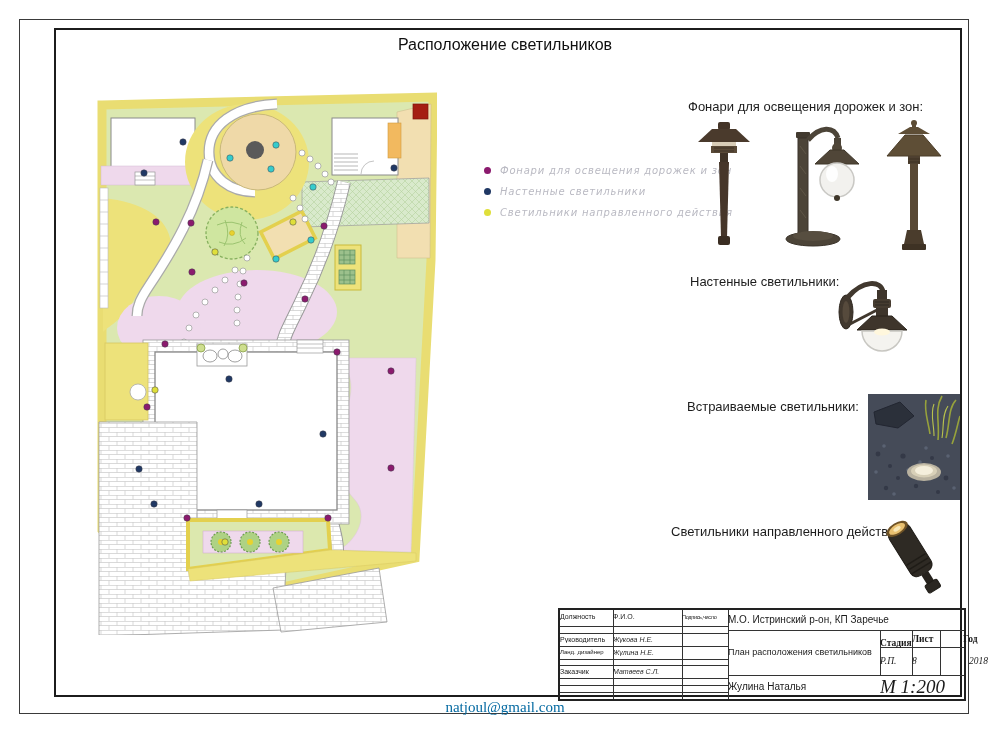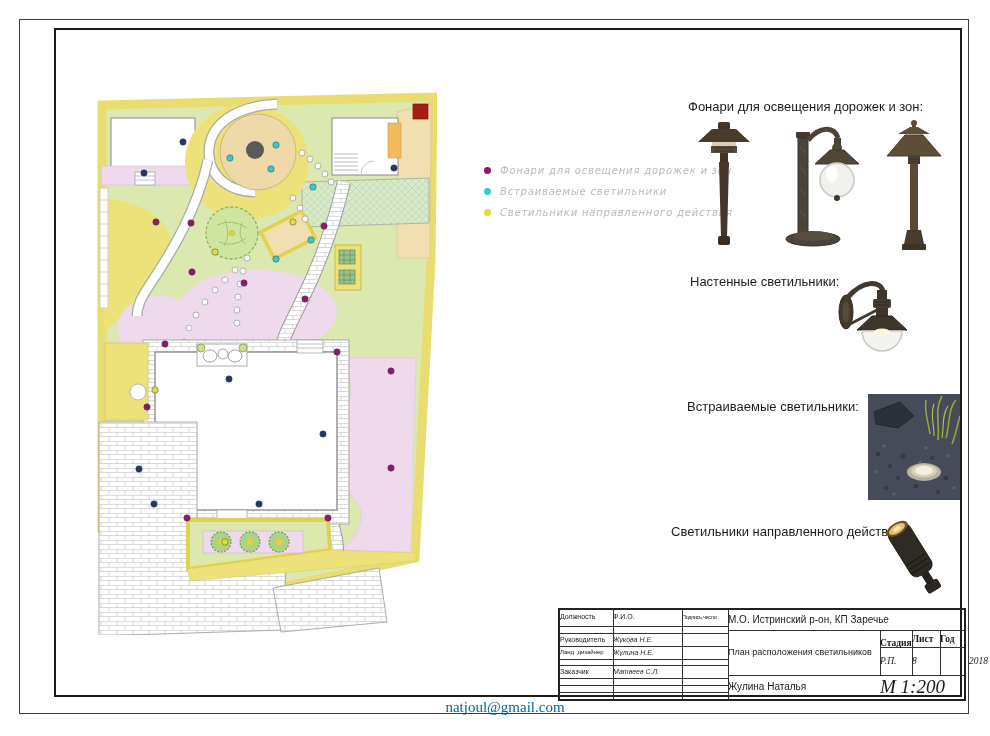--- a/index.html
+++ b/index.html
@@ -34,20 +34,21 @@
   svg{display:block;}
 </style>
 </head>
 <body>
 
 <div class="sheet">
 
   <div class="frame-outer"></div>
   <div class="frame-inner"></div>
 
+  <div class="page-title">Расположение светильников</div>
 
   <svg style="position:absolute;left:97px;top:90px;" width="340" height="545" viewBox="0 0 340 545" xmlns="http://www.w3.org/2000/svg">
     <defs>
       <pattern id="brick" width="16" height="9" patternUnits="userSpaceOnUse">
         <rect width="16" height="9" fill="#ffffff"></rect>
         <path d="M0,0.4 H16 M0,4.5 H16 M4,0 V4.5 M12,4.5 V9" stroke="#c9c9c9" stroke-width="0.7" fill="none"></path>
       </pattern>
       <pattern id="hatch" width="7" height="7" patternUnits="userSpaceOnUse">
         <rect width="7" height="7" fill="#D9EACC"></rect>
         <path d="M0,7 L7,0 M0,0 L7,7" stroke="#b5d2a0" stroke-width="0.6"></path>
@@ -206,22 +207,22 @@
         <circle cx="58" cy="300" r="3.2" fill="#DFDF3A" stroke="#40404a" stroke-width="0.5"></circle>
       </g>
   </svg>
 
   <div class="legend">
     <div class="legend-row">
       <span class="legend-dot" style="background-color: rgb(139, 26, 110);"></span>
       <span class="legend-label">Фонари для освещения дорожек и зон</span>
     </div>
     <div class="legend-row">
-      <span class="legend-dot" style="background-color: rgb(53, 204, 204);"></span>
-      <span class="legend-label">Встраиваемые светильники</span>
+      <span class="legend-dot" style="background-color: rgb(32, 56, 100);"></span>
+      <span class="legend-label">Настенные светильники</span>
     </div>
     <div class="legend-row">
       <span class="legend-dot" style="background-color: rgb(223, 223, 58);"></span>
       <span class="legend-label">Светильники направленного действия</span>
     </div>
   </div>
 
   <div class="sec-heading" style="left:688px;top:89px;">Фонари для освещения дорожек и зон:</div>
 
   <svg style="position:absolute;left:692px;top:118px;" width="64" height="134" viewBox="0 0 64 134">
@@ -364,21 +365,21 @@
     <span class="st sm" style="left:0;width:53px;top:39px;font-size:6px;">Ланд. дизайнер</span>
     <span class="st it" style="left:53px;width:69px;top:39px;">Жулина Н.Е.</span>
     <span class="st sm" style="left:0;width:53px;top:58px;">Заказчик</span>
     <span class="st it" style="left:53px;width:69px;top:58px;">Матвеев С.Л.</span>
 
     <span class="st" style="left:168px;width:236px;top:4px;font-size:10px;">М.О. Истринский р-он, КП Заречье</span>
     <span class="st" style="left:168px;width:152px;top:37px;font-size:9px;">План расположения светильников</span>
 
     <span class="st serifb" style="left:320px;width:52px;top:28px;">Стадия</span>
     <span class="st serifb" style="left:352px;width:28px;top:24px;">Лист</span>
-    <span class="st serifb" style="left:380px;width:16px;top:24px;">Год</span>
+    <span class="st serifb" style="left:380px;width:16px;top:24px;padding-left:23px;">Год</span>
     <span class="st serifit" style="left:320px;width:32px;top:46px;font-size:9.5px;">Р.П.</span>
     <span class="st serifit" style="left:352px;width:28px;top:46px;font-size:9.5px;">8</span>
     <span class="st serifit" style="left:380px;width:24px;top:46px;font-size:9.5px;padding-left:29px;">2018</span>
 
     <span class="st" style="left:168px;width:152px;top:71px;font-size:10px;">Жулина Наталья</span>
     <span class="st serifit" style="left:320px;width:84px;top:66px;font-size:19px;">М 1:200</span>
   </div>
 
   <div class="footer-email">natjoul@gmail.com</div>
 

